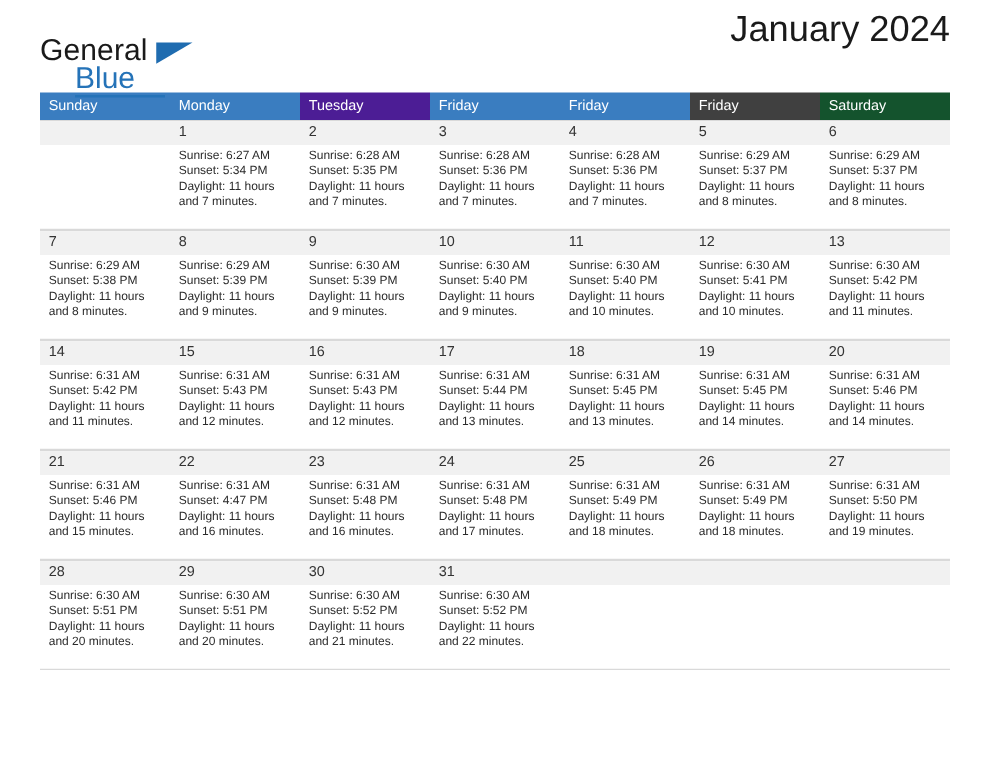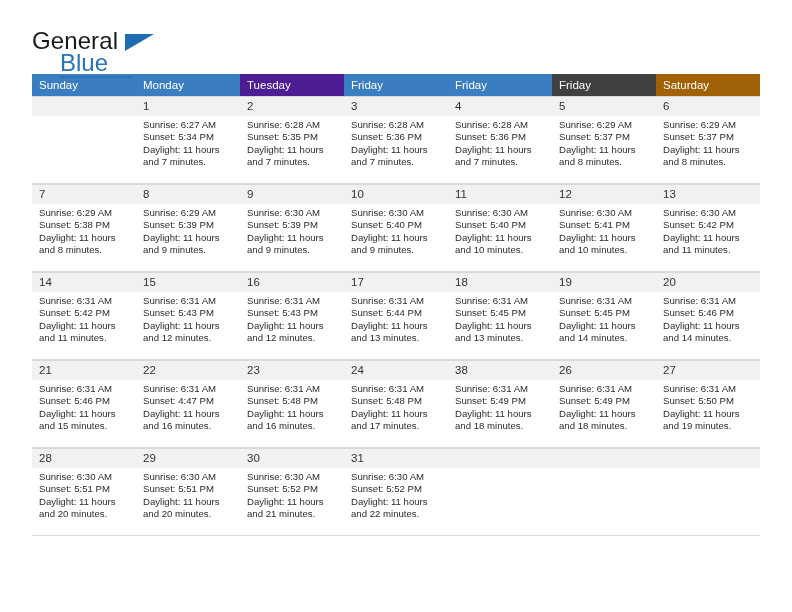--- a/index.html
+++ b/index.html
@@ -150,34 +150,35 @@
   <div class="header">
 
     <div class="logo">
       <span class="logo-general">General</span>
       <span class="logo-tri"></span>
       <span class="logo-blue">Blue</span>
       <span class="logo-underline"></span>
     </div>
 
     <div class="titleblock">
+      <div class="cal-title">January 2024</div>
     </div>
 
   </div>
 
   <table class="calendar">
     <thead>
       <tr>
         <th style="background: rgb(58, 125, 192);">Sunday</th>
         <th style="background: rgb(58, 125, 192); margin-left: 38px;">Monday</th>
         <th style="background: #4c1d95;">Tuesday</th>
         <th style="background: rgb(58, 125, 192);">Friday</th>
         <th style="background: rgb(58, 125, 192);">Friday</th>
         <th style="background: #404040;">Friday</th>
-        <th style="background: #a16207;">Saturday</th>
+        <th style="background: #14532d;">Saturday</th>
       </tr>
     </thead>
     <tbody>
         <tr>
           <td>
             <div class="cell blank">
               <div class="daynum"></div>
             </div>
           </td>
           <td>
@@ -445,21 +446,21 @@
               <div class="info">
                 <div>Sunrise: 6:31 AM</div>
                 <div>Sunset: 5:48 PM</div>
                 <div>Daylight: 11 hours</div>
                 <div>and 17 minutes.</div>
               </div>
             </div>
           </td>
           <td>
             <div class="cell">
-              <div class="daynum">38</div>
+              <div class="daynum">25</div>
               <div class="info">
                 <div>Sunrise: 6:31 AM</div>
                 <div>Sunset: 5:49 PM</div>
                 <div>Daylight: 11 hours</div>
                 <div>and 18 minutes.</div>
               </div>
             </div>
           </td>
           <td>
             <div class="cell">

